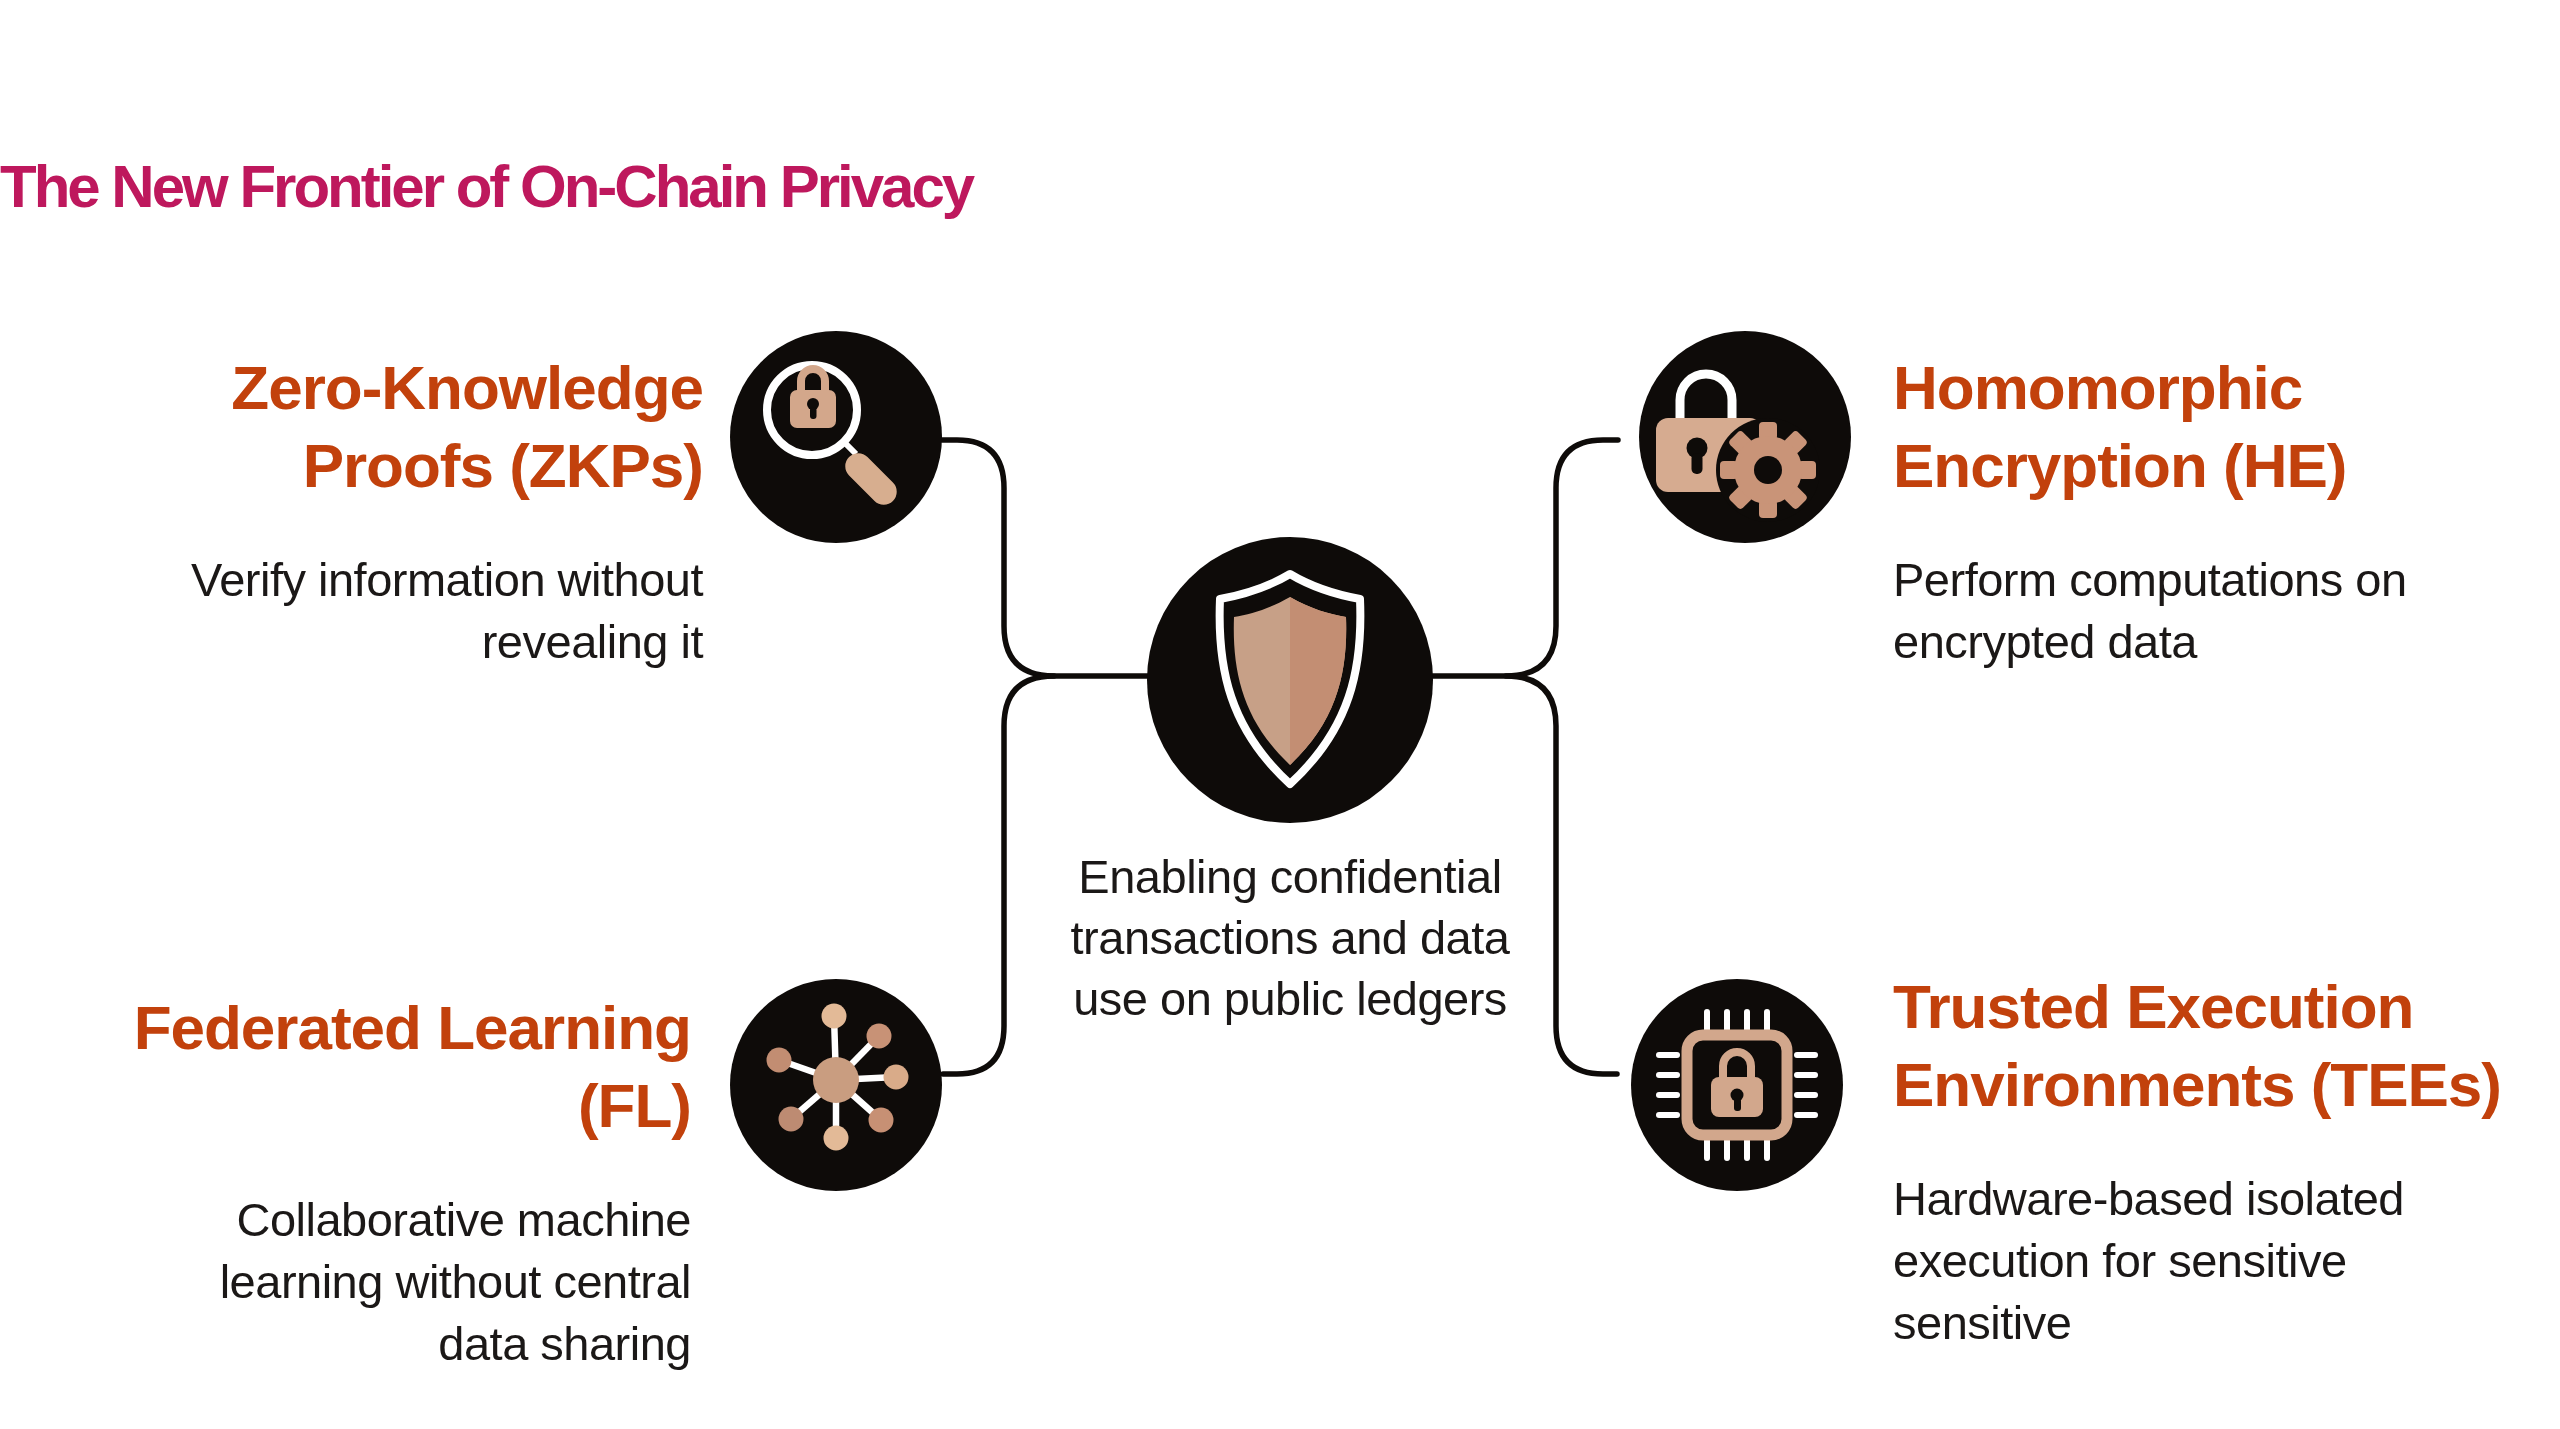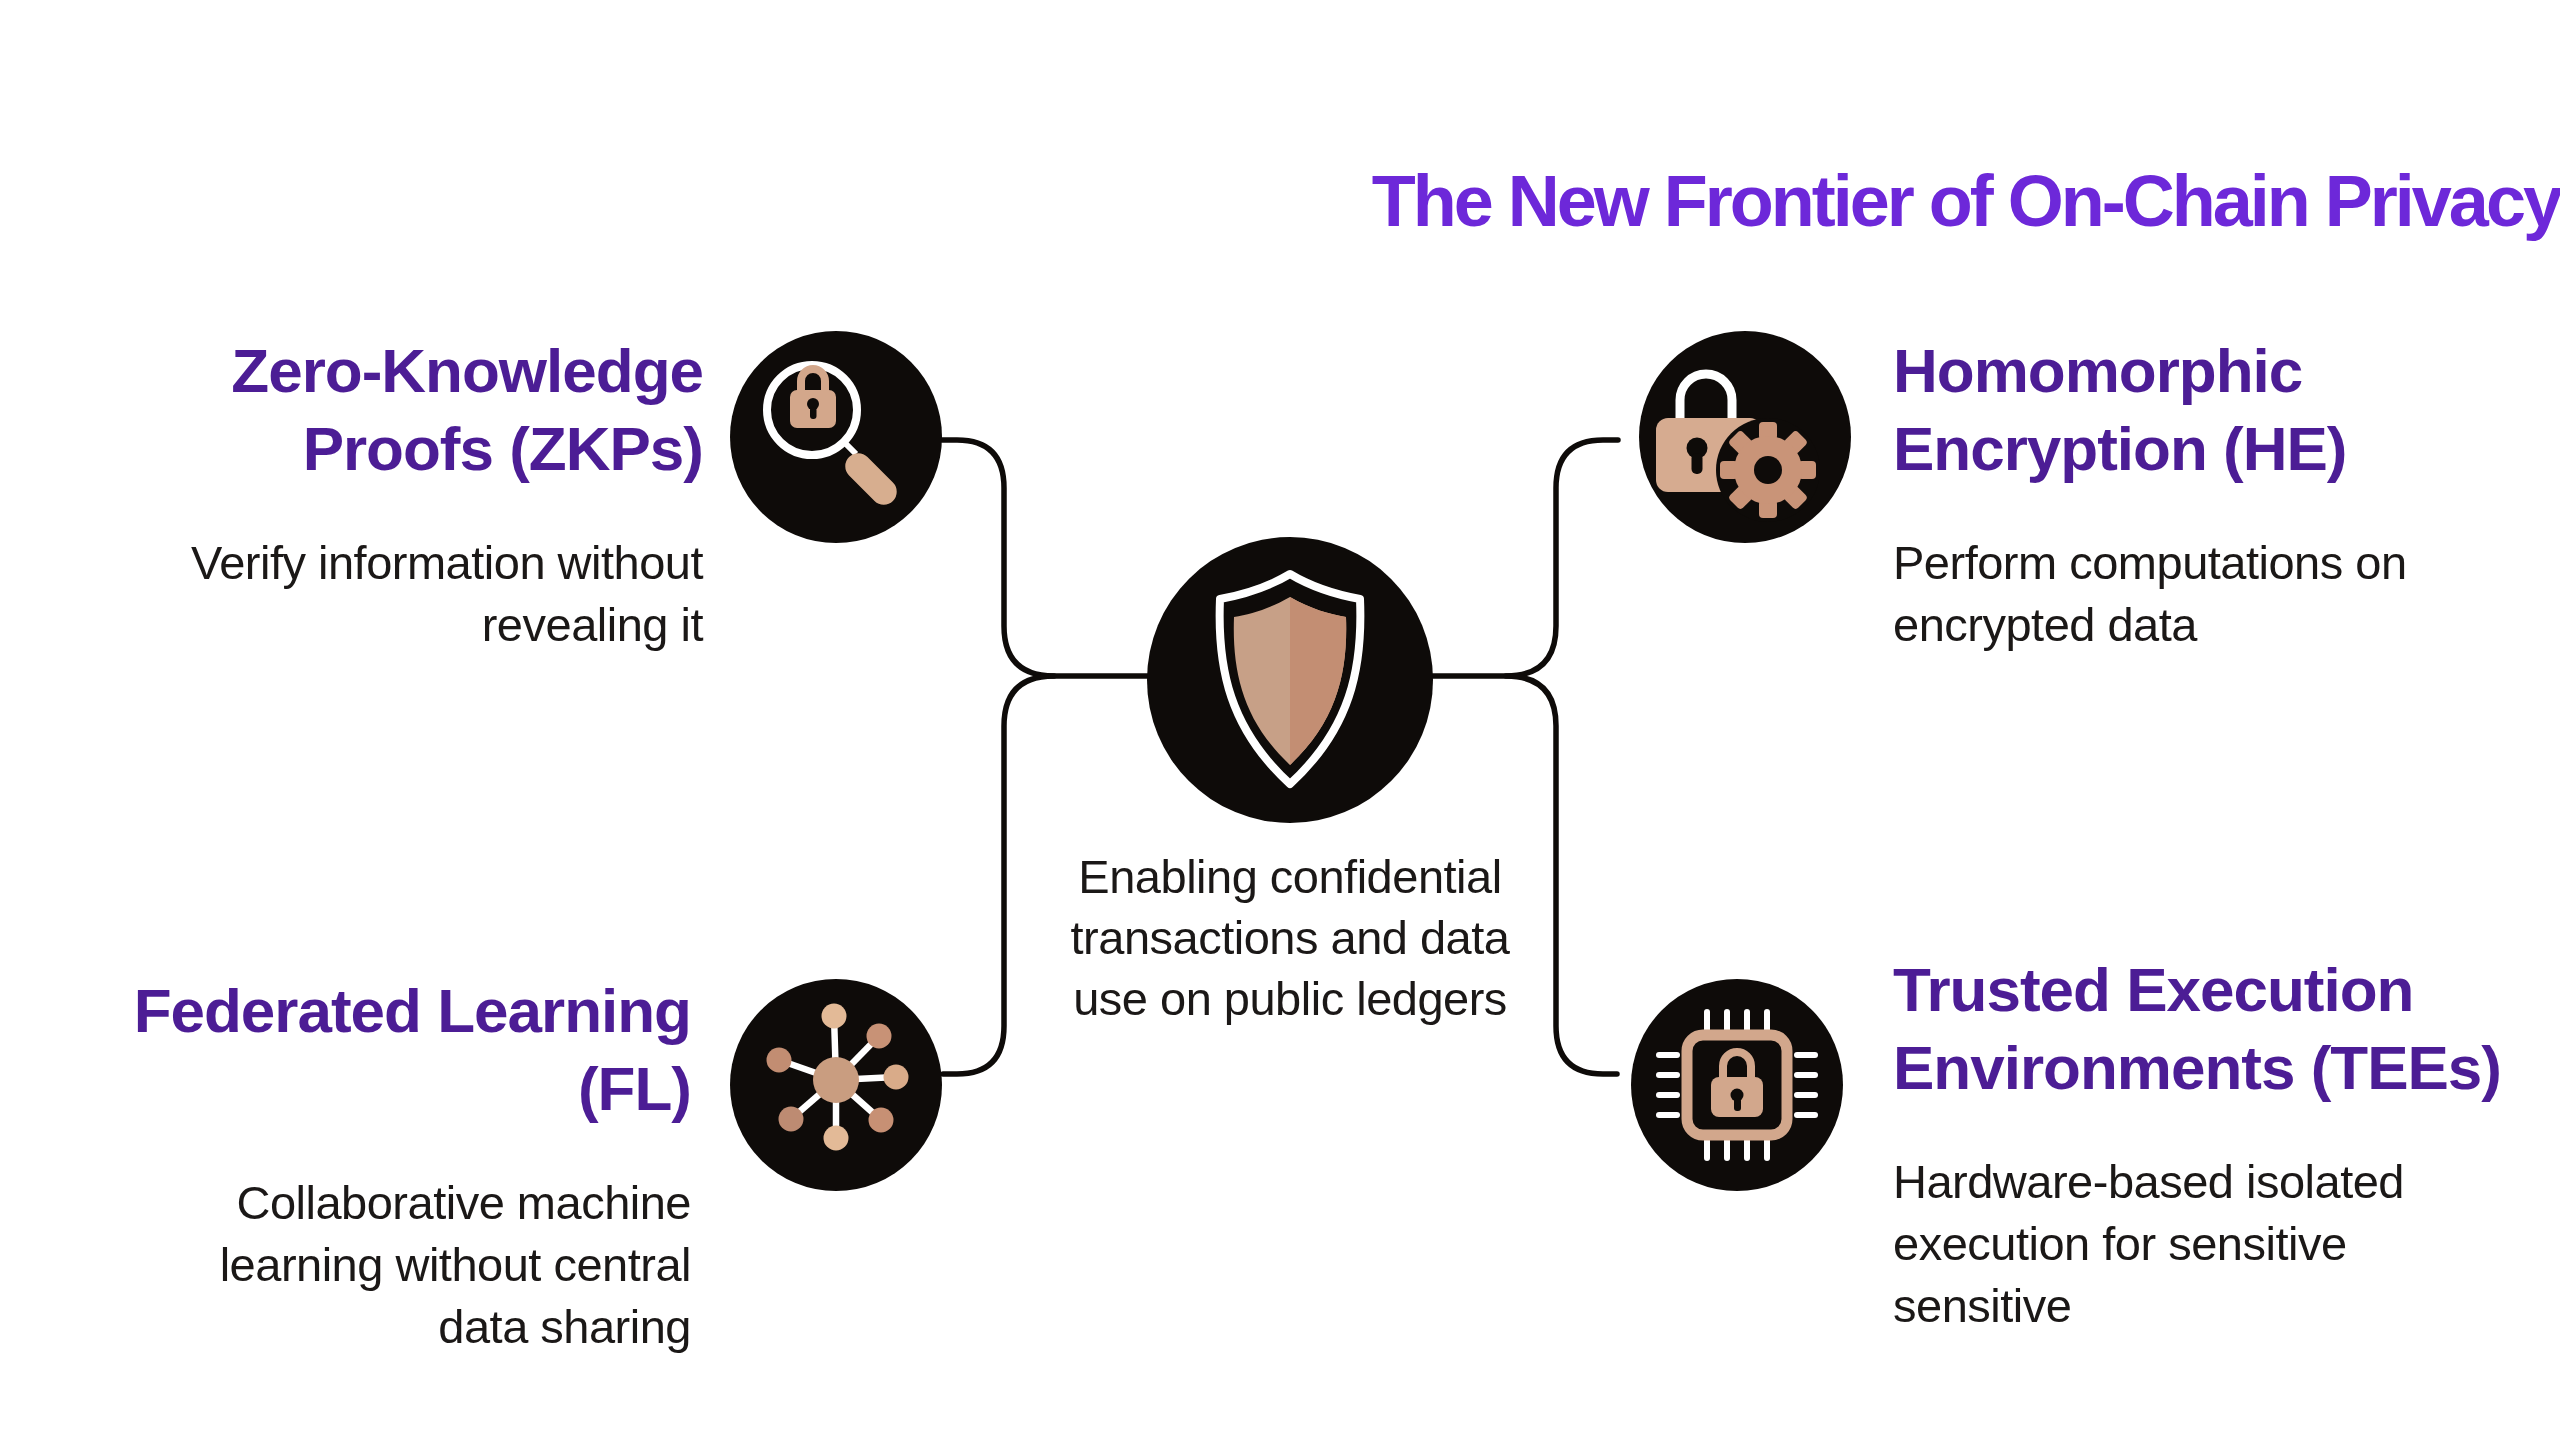--- a/index.html
+++ b/index.html
@@ -10,35 +10,36 @@
     background: #ffffff;
     font-family: "Liberation Sans", sans-serif;
     overflow: hidden;
   }
   .svg-layer { position: absolute; left: 0; top: 0; }
   .title {
     position: absolute;
     top: 112px;
     left: 0;
     width: 100%;
-    text-align: right;
-    font-size: 72px;
+    text-align: left;
+    font-size: 60px;
     font-weight: 800;
     letter-spacing: -3px;
-    color: #6d28d9;
+    color: #be185d;
   }
   .card { position: absolute; }
   .card.align-right { text-align: right; }
   .card.align-left  { text-align: left; }
   .heading {
     font-size: 62px;
     font-weight: 700;
     line-height: 78px;
     letter-spacing: -1px;
-    color: #4c1d95;
+    color: #c2410c;
+    margin-top: 17px;
   }
   .bodytext {
     margin-top: 44px;
     font-size: 47px;
     font-weight: 400;
     line-height: 62px;
     letter-spacing: -0.5px;
     color: #1b1817;
   }
   .heading div, .bodytext div, .caption div { white-space: nowrap; }

